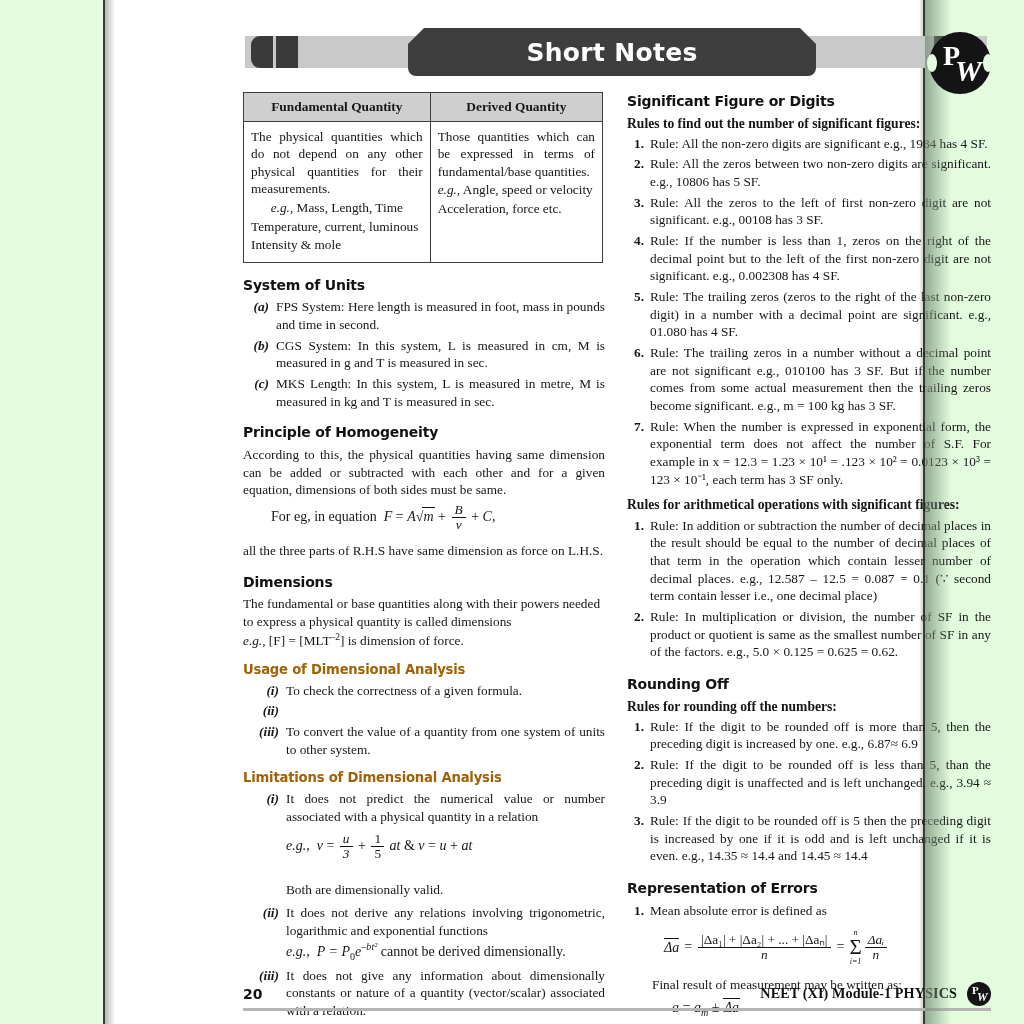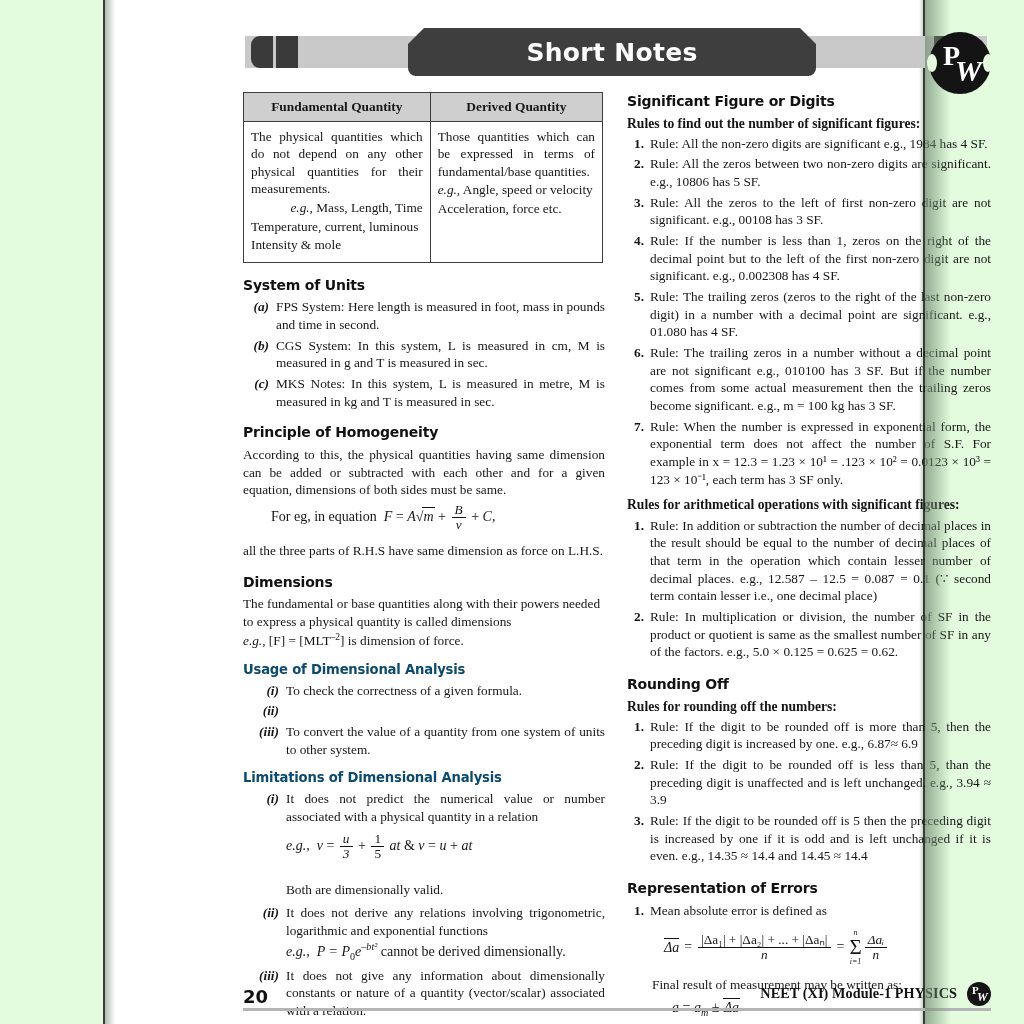--- a/index.html
+++ b/index.html
@@ -110,21 +110,21 @@
     font-weight: bold;
     margin: 13px 0 4px 0;
     color: #111;
     letter-spacing: -0.2px;
   }
   h3.subsect {
     font-family: "DejaVu Sans", sans-serif;
     font-size: 13.2px;
     font-weight: bold;
     margin: 11px 0 3px 0;
-    color: #0c4a6e;
+    color: #a16207;
     letter-spacing: -0.2px;
   }
   .lead-bold {
     font-family: "Liberation Serif", serif;
     font-weight: bold;
     font-size: 13.6px;
     margin: 6px 0 2px 0;
   }
   p.body { margin: 0 0 2px 0; text-align: justify; }
   .it { font-style: italic; }
@@ -212,21 +212,21 @@
   #footer {
     position: absolute; left: 138px; top: 986px; width: 748px; height: 34px;
   }
   #footer-rule {
     position: absolute; left: 0; top: 22px; width: 748px; height: 3px;
     background: #b5b5b5;
   }
   #page-number {
     position: absolute; left: 0; top: 0;
     font-family: "DejaVu Sans", sans-serif;
-    font-weight: bold; font-size: 18px; color: #111;
+    font-weight: bold; font-size: 14px; color: #111;
   }
   #footer-title {
     position: absolute; right: 34px; top: -1px;
     font-family: "Liberation Serif", serif;
     font-weight: bold; font-size: 14.2px; color: #111;
     letter-spacing: 0.1px;
   }
   #footer-logo {
     position: absolute; right: 0; top: -4px; width: 24px; height: 24px;
     border-radius: 50%; background: #141414;
@@ -261,21 +261,21 @@
       <thead>
         <tr>
           <th style="width:52%">Fundamental Quantity</th>
           <th style="width:48%">Derived Quantity</th>
         </tr>
       </thead>
       <tbody>
         <tr>
           <td class="just">
             <p class="cell-p">The physical quantities which do not depend on any other physical quantities for their measurements.</p>
-            <p class="cell-p" style="text-align:right"><span class="it">e.g.,</span> Mass, Length, Time</p>
+            <p class="cell-p" style="text-align:center"><span class="it">e.g.,</span> Mass, Length, Time</p>
             <p class="cell-p" style="text-align:left">Temperature, current, luminous</p>
             <p class="cell-p" style="text-align:left">Intensity &amp; mole</p>
           </td>
           <td class="just">
             <p class="cell-p">Those quantities which can be expressed in terms of fundamental/base quantities.</p>
             <p class="cell-p" style="text-align:left"><span class="it">e.g.,</span> Angle, speed or velocity</p>
             <p class="cell-p" style="text-align:left">Acceleration, force etc.</p>
           </td>
         </tr>
       </tbody>
@@ -286,21 +286,21 @@
       <li>
         <span class="mark">(a)</span>
         <span class="txt"><span class="bd">FPS System:</span> <span>Here length is measured in foot, mass in pounds and time in second.</span></span>
       </li>
       <li>
         <span class="mark">(b)</span>
         <span class="txt"><span class="bd">CGS System:</span> <span>In this system, L is measured in cm, M is measured in g and T is measured in sec.</span></span>
       </li>
       <li>
         <span class="mark">(c)</span>
-        <span class="txt"><span class="bd">MKS Notes:</span> <span>In this system, L is measured in metre, M is measured in kg and T is measured in sec.</span></span>
+        <span class="txt"><span class="bd">MKS Length:</span> <span>In this system, L is measured in metre, M is measured in kg and T is measured in sec.</span></span>
       </li>
     </ol>
 
     <h2 class="sect">Principle of Homogeneity</h2>
     <p class="body">According to this, the physical quantities having same dimension can be added or subtracted with each other and for a given equation, dimensions of both sides must be same.</p>
 
     <div class="indent-eq eqline">
       <span>For eg, in equation</span>&nbsp;
       <span class="it">F</span>
       <span>=</span>

